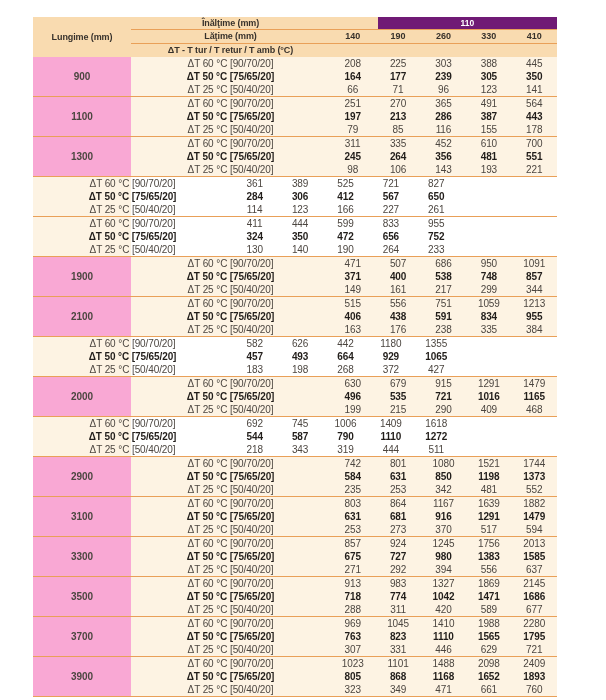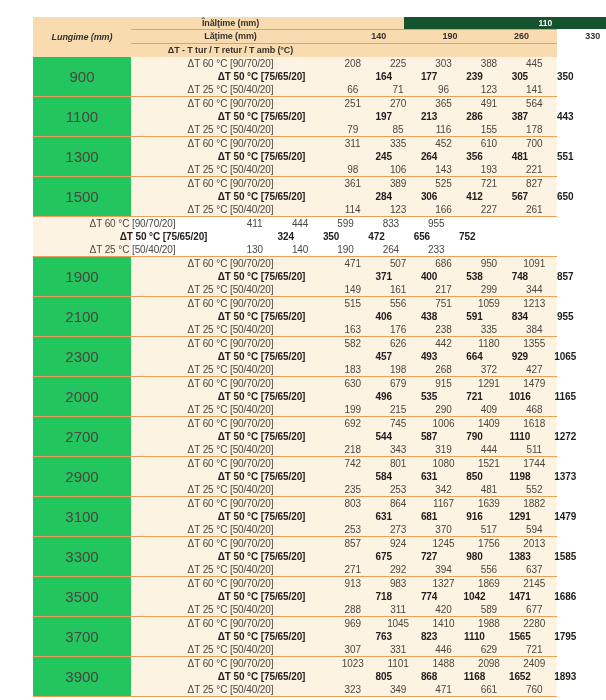--- a/index.html
+++ b/index.html
@@ -31,43 +31,41 @@
     background: #f9dbb0;
   }
   .hdr-left {
     display: flex;
     align-items: center;
     justify-content: center;
     font-weight: bold;
     font-size: 9px;
     color: #37312b;
     letter-spacing: -0.1px;
-    font-style: italic;
   }
   .hdr-right { display: block; }
   .hrow {
     display: grid;
     grid-template-columns: 199px repeat(5, 45.4px);
     height: 12.33px;
     align-items: center;
-    gap: 26px;
   }
   .hrow.lined { border-bottom: 1px solid #e9a058; }
   .hlabel {
     text-align: center;
     font-weight: bold;
     font-size: 9px;
     color: #37312b;
     letter-spacing: -0.1px;
     white-space: nowrap;
   }
   .redband {
     grid-column: 2 / 7;
     height: 12.33px;
-    background: #14532d;
+    background: #701a75;
     color: #ffffff;
     font-weight: bold;
     font-size: 8.5px;
     display: flex;
     align-items: center;
     justify-content: center;
     margin-left: 48px;
   }
   .wcol {
     text-align: center;
@@ -80,38 +78,38 @@
     display: grid;
     grid-template-columns: 98px 426px;
     height: 39px;
     border-bottom: 1px solid #e9a058;
     background: #ffffff;
   }
   .glen {
     display: flex;
     align-items: center;
     justify-content: center;
-    font-size: 15px;
+    font-size: 10px;
     color: #4c4640;
-    background: #22c55e;
+    background: #f9a8d4;
+    font-weight: bold;
   }
   .grows { background: #fdf3e3; }
   .drow {
     display: grid;
     grid-template-columns: 199px repeat(5, 45.4px);
     height: 13px;
     align-items: center;
     font-size: 10px;
     color: #4c4640;
     letter-spacing: -0.1px;
   }
   .drow.bold {
     font-weight: bold;
     color: #211d1a;
-    padding-left: 31px;
   }
   .dlabel { text-align: center; white-space: nowrap; }
   .dval   { text-align: center; }
 </style>
 </head>
 <body>
 
 <div class="page">
   <div class="tbl">
 
@@ -221,21 +219,20 @@
               <div class="dlabel">ΔT 25 °C [50/40/20]</div>
               <div class="dval">98</div>
               <div class="dval">106</div>
               <div class="dval">143</div>
               <div class="dval">193</div>
               <div class="dval">221</div>
             </div>
           </div>
         </div>
         <div class="group">
-          <div class="glen">1500</div>
           <div class="grows">
             <div class="drow">
               <div class="dlabel">ΔT 60 °C [90/70/20]</div>
               <div class="dval">361</div>
               <div class="dval">389</div>
               <div class="dval">525</div>
               <div class="dval">721</div>
               <div class="dval">827</div>
             </div>
             <div class="drow bold">
@@ -336,21 +333,20 @@
               <div class="dlabel">ΔT 25 °C [50/40/20]</div>
               <div class="dval">163</div>
               <div class="dval">176</div>
               <div class="dval">238</div>
               <div class="dval">335</div>
               <div class="dval">384</div>
             </div>
           </div>
         </div>
         <div class="group">
-          <div class="glen">2300</div>
           <div class="grows">
             <div class="drow">
               <div class="dlabel">ΔT 60 °C [90/70/20]</div>
               <div class="dval">582</div>
               <div class="dval">626</div>
               <div class="dval">442</div>
               <div class="dval">1180</div>
               <div class="dval">1355</div>
             </div>
             <div class="drow bold">
@@ -394,21 +390,20 @@
               <div class="dlabel">ΔT 25 °C [50/40/20]</div>
               <div class="dval">199</div>
               <div class="dval">215</div>
               <div class="dval">290</div>
               <div class="dval">409</div>
               <div class="dval">468</div>
             </div>
           </div>
         </div>
         <div class="group">
-          <div class="glen">2700</div>
           <div class="grows">
             <div class="drow">
               <div class="dlabel">ΔT 60 °C [90/70/20]</div>
               <div class="dval">692</div>
               <div class="dval">745</div>
               <div class="dval">1006</div>
               <div class="dval">1409</div>
               <div class="dval">1618</div>
             </div>
             <div class="drow bold">

